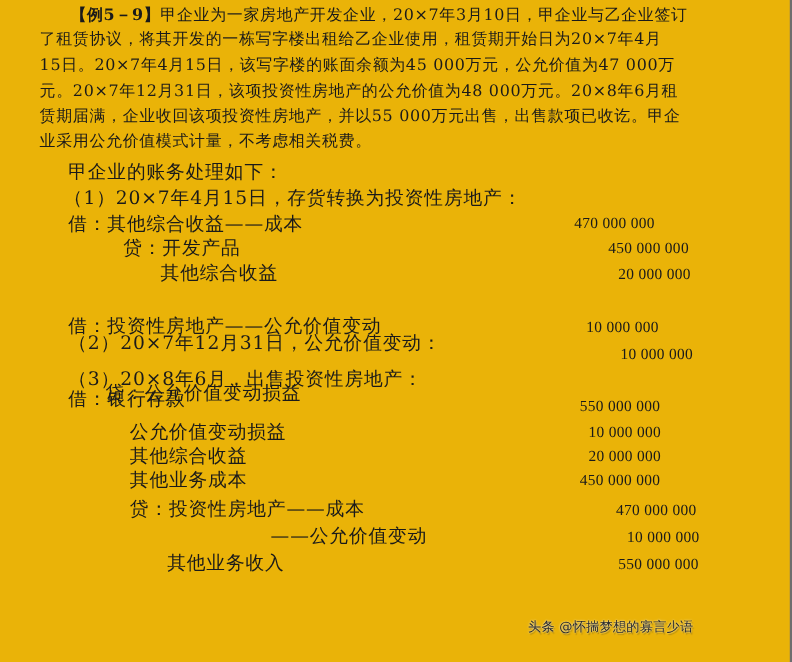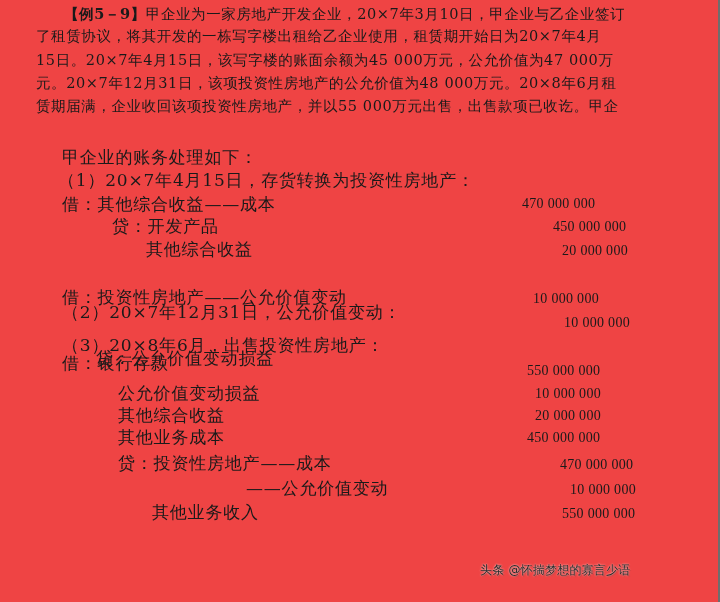--- a/index.html
+++ b/index.html
@@ -12,21 +12,21 @@
     height: 602px;
     position: relative;
     overflow: hidden;
     font-family: "DejaVu Serif", "Liberation Serif", serif;
     color: #1a1a1a;
   }
   .page {
     position: absolute;
     left: 0; top: 0;
     width: 720px; height: 602px;
-    background: #ef4444;
+    background: #eab308;
   }
   .right-edge {
     position: absolute;
     right: 0; top: 0;
     width: 2px; height: 602px;
     background: #6e6e6e;
   }
   .para {
     position: absolute;
     left: 36px;
@@ -77,20 +77,21 @@
 <body>
 
 <div class="page">
 
   <div class="para" style="top:2px;">
     <span class="line indent"><span class="label-bold">【例5－9】</span><span>甲企业为一家房地产开发企业，20×7年3月10日，甲企业与乙企业签订</span></span>
     <span class="line">了租赁协议，将其开发的一栋写字楼出租给乙企业使用，租赁期开始日为20×7年4月</span>
     <span class="line">15日。20×7年4月15日，该写字楼的账面余额为45 000万元，公允价值为47 000万</span>
     <span class="line">元。20×7年12月31日，该项投资性房地产的公允价值为48 000万元。20×8年6月租</span>
     <span class="line">赁期届满，企业收回该项投资性房地产，并以55 000万元出售，出售款项已收讫。甲企</span>
+    <span class="line">业采用公允价值模式计量，不考虑相关税费。</span>
   </div>
 
   <div class="row" style="left:62px; top:146px;">甲企业的账务处理如下：</div>
 
   <div class="row" style="left:58px; top:169px;">（1）20×7年4月15日，存货转换为投资性房地产：</div>
   <div class="row" style="left:62px; top:193px;">借：其他综合收益——成本</div>
   <div class="amt" style="left:522px; top:193px;">470 000 000</div>
   <div class="row" style="left:112px; top:215px;">贷：开发产品</div>
   <div class="amt" style="left:553px; top:216px;">450 000 000</div>
   <div class="row" style="left:146px; top:238px;">其他综合收益</div>

